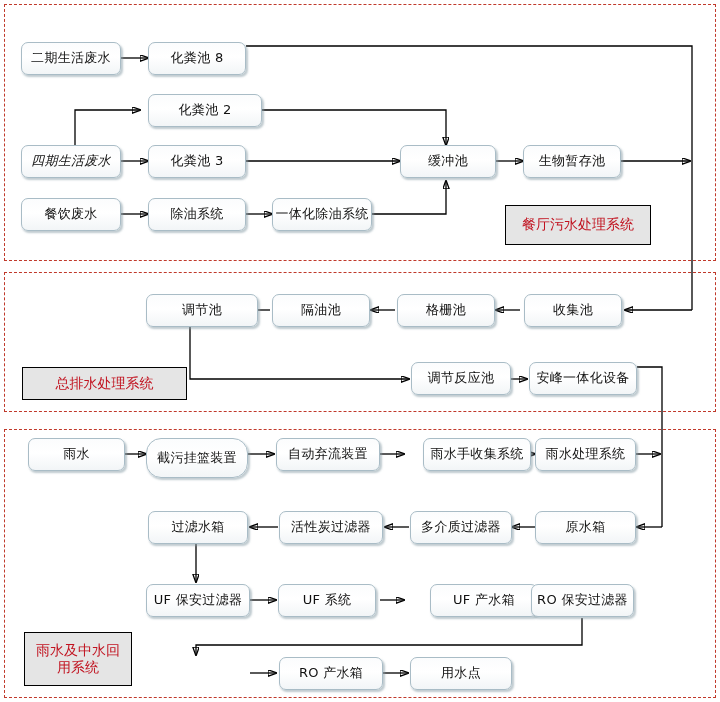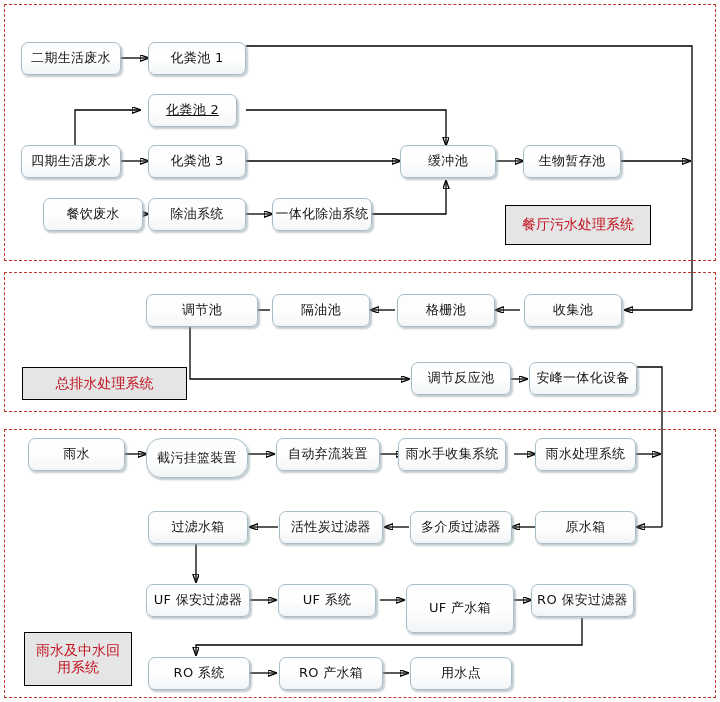--- a/index.html
+++ b/index.html
@@ -119,57 +119,56 @@
     <line x1="380" y1="600" x2="404" y2="600" marker-end="url(#ah)"></line>
     <line x1="514" y1="600" x2="531" y2="600" marker-end="url(#ah)"></line>
 
     <polyline points="582,618 582,645 196,645 196,655" marker-end="url(#ah)"></polyline>
 
     <line x1="250" y1="673" x2="276" y2="673" marker-end="url(#ah)"></line>
     <line x1="383" y1="673" x2="408" y2="673" marker-end="url(#ah)"></line>
   </svg>
 
   <div class="node" style="left:21px;top:42px;width:100px;height:33px;">二期生活废水</div>
-  <div class="node" style="left:148px;top:42px;width:98px;height:33px;">化粪池 1</div>
-  <div class="node" style="left:148px;top:94px;width:89px;height:33px;text-decoration:underline;">化粪池 2</div>
-  <div class="node" style="left:21px;top:145px;width:100px;height:33px;">四期生活废水</div>
+  <div class="node" style="left:148px;top:42px;width:98px;height:33px;">化粪池 8</div>
+  <div class="node" style="left:148px;top:94px;width:114px;height:33px;">化粪池 2</div>
+  <div class="node" style="left:21px;top:145px;width:100px;height:33px;font-style:italic;">四期生活废水</div>
   <div class="node" style="left:148px;top:145px;width:98px;height:33px;">化粪池 3</div>
-  <div class="node" style="left:21px;top:198px;width:100px;height:33px;margin-left:22px;">餐饮废水</div>
+  <div class="node" style="left:21px;top:198px;width:100px;height:33px;">餐饮废水</div>
   <div class="node" style="left:148px;top:198px;width:98px;height:33px;">除油系统</div>
   <div class="node" style="left:272px;top:198px;width:100px;height:33px;">一体化除油系统</div>
   <div class="node" style="left:400px;top:145px;width:96px;height:33px;">缓冲池</div>
   <div class="node" style="left:523px;top:145px;width:98px;height:33px;text-align:center;">生物暂存池</div>
 
   <div class="caption" style="left:505px;top:205px;width:146px;height:40px;">餐厅污水处理系统</div>
 
   <div class="node" style="left:146px;top:294px;width:112px;height:33px;">调节池</div>
   <div class="node" style="left:272px;top:294px;width:98px;height:33px;">隔油池</div>
   <div class="node" style="left:397px;top:294px;width:98px;height:33px;">格栅池</div>
   <div class="node" style="left:524px;top:294px;width:98px;height:33px;">收集池</div>
   <div class="node" style="left:411px;top:362px;width:100px;height:33px;">调节反应池</div>
   <div class="node" style="left:529px;top:362px;width:108px;height:33px;">安峰一体化设备</div>
 
   <div class="caption" style="left:22px;top:367px;width:165px;height:33px;">总排水处理系统</div>
 
   <div class="node" style="left:28px;top:438px;width:97px;height:33px;">雨水</div>
   <div class="node" style="left:146px;top:438px;width:102px;height:40px;border-radius:15px;">截污挂篮装置</div>
   <div class="node" style="left:276px;top:438px;width:104px;height:33px;">自动弃流装置</div>
-  <div class="node" style="left:398px;top:438px;width:108px;height:33px;">雨水手收集系统</div>
+  <div class="node" style="left:423px;top:438px;width:108px;height:33px;">雨水手收集系统</div>
   <div class="node" style="left:535px;top:438px;width:101px;height:33px;">雨水处理系统</div>
 
   <div class="node" style="left:279px;top:511px;width:104px;height:33px;">活性炭过滤器</div>
   <div class="node" style="left:148px;top:511px;width:100px;height:33px;">过滤水箱</div>
   <div class="node" style="left:410px;top:511px;width:102px;height:33px;">多介质过滤器</div>
   <div class="node" style="left:535px;top:511px;width:101px;height:33px;">原水箱</div>
 
   <div class="node" style="left:146px;top:584px;width:104px;height:33px;">UF 保安过滤器</div>
   <div class="node" style="left:278px;top:584px;width:98px;height:33px;">UF 系统</div>
-  <div class="node" style="left:406px;top:584px;width:108px;height:49px;">UF 产水箱</div>
+  <div class="node" style="left:430px;top:584px;width:108px;height:33px;">UF 产水箱</div>
   <div class="node" style="left:531px;top:584px;width:103px;height:33px;">RO 保安过滤器</div>
 
-  <div class="node" style="left:148px;top:657px;width:102px;height:33px;">RO 系统</div>
   <div class="node" style="left:279px;top:657px;width:104px;height:33px;">RO 产水箱</div>
   <div class="node" style="left:410px;top:657px;width:102px;height:33px;">用水点</div>
 
   <div class="caption" style="left:24px;top:632px;width:108px;height:54px;">雨水及中水回
 用系统</div>
 
 </div>
 
 </body></html>

